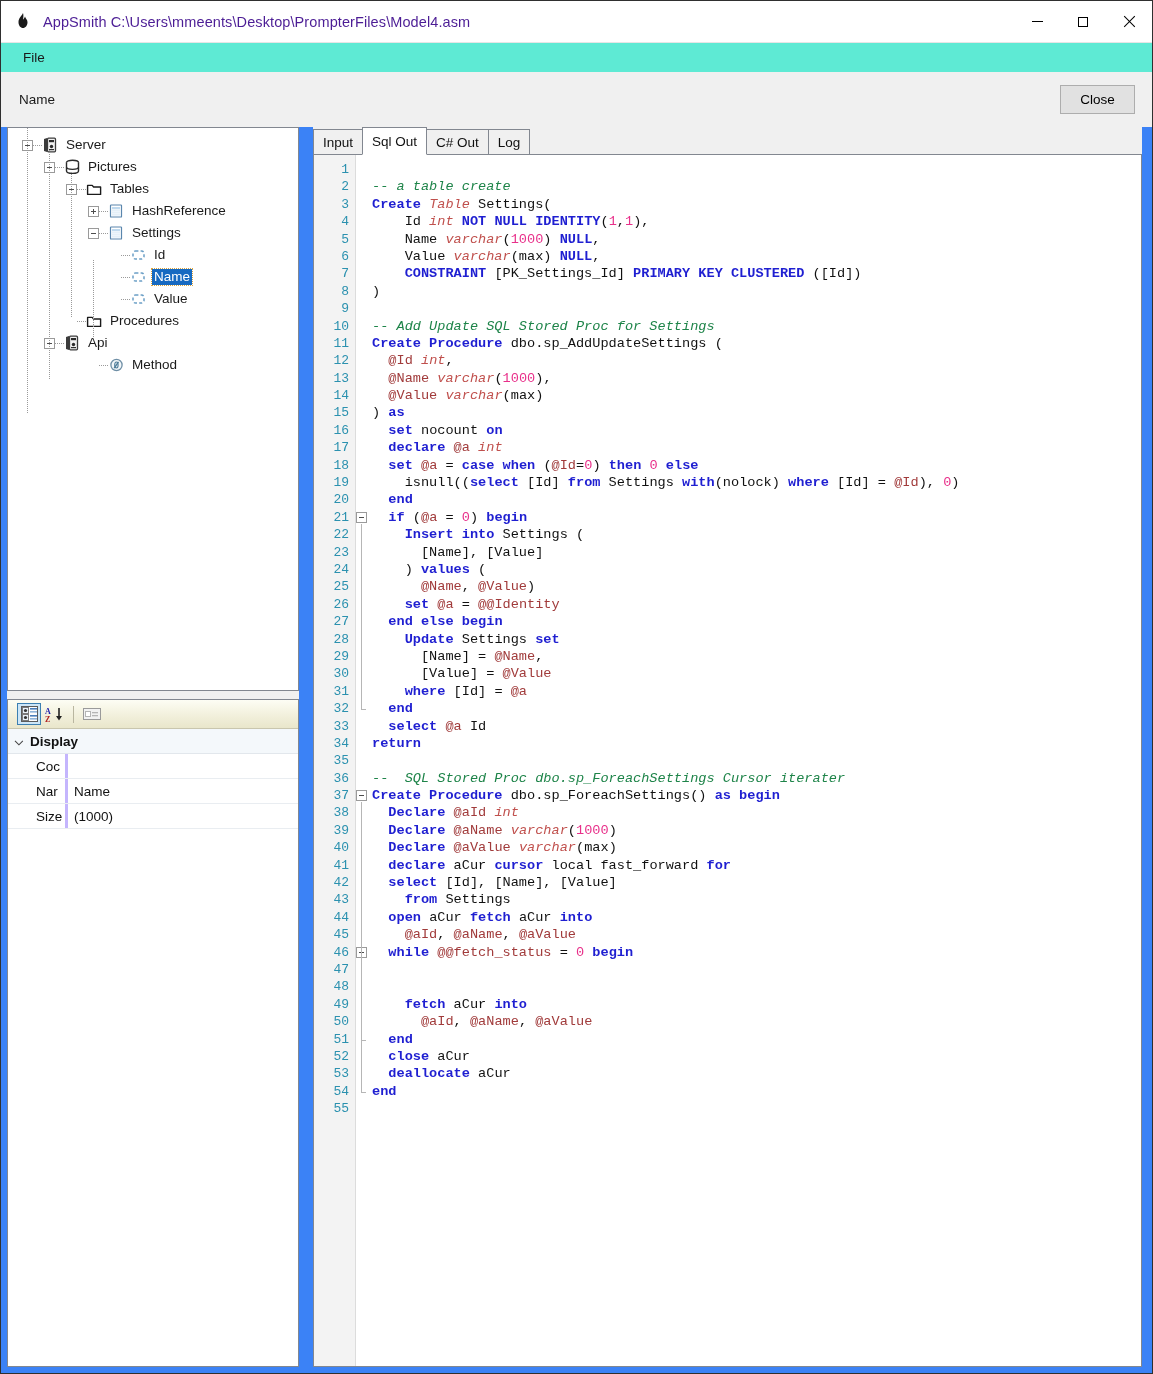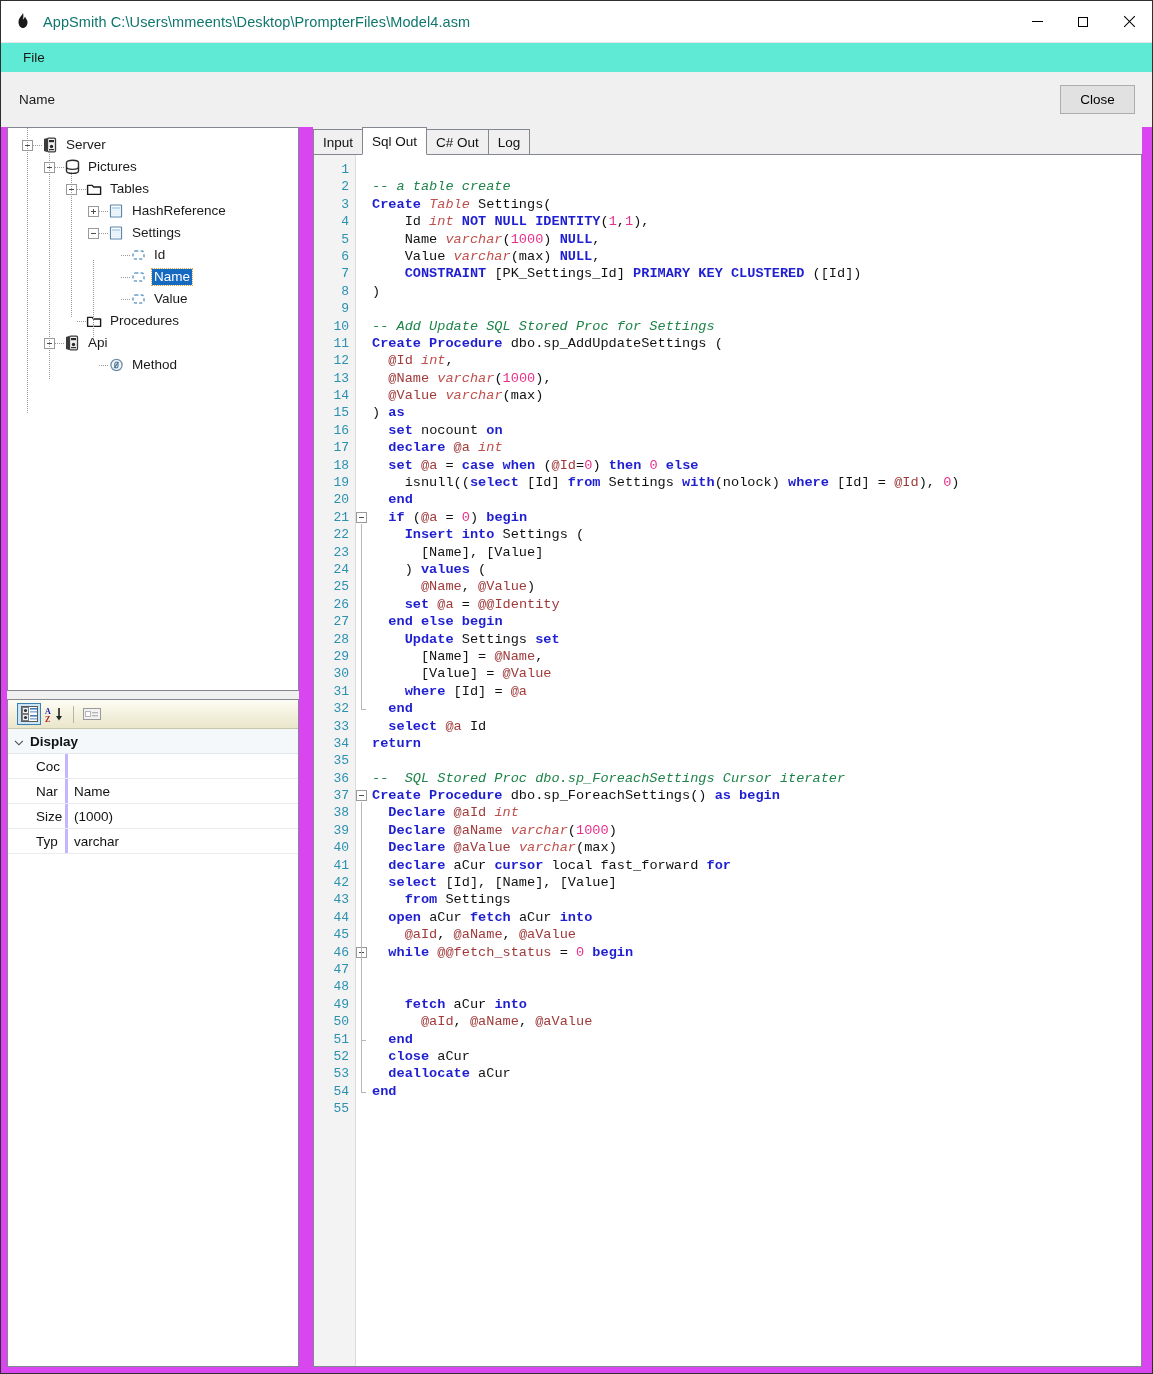--- a/index.html
+++ b/index.html
@@ -23,21 +23,21 @@
     display:flex;align-items:center;
     flex:0 0 auto;
     position:relative;
   }
   .title-icon{
     width:22px;height:22px;margin-left:11px;margin-right:9px;
     position:relative;flex:0 0 auto;
   }
   .title-icon svg{display:block;}
   .title-text{
-    font-size:14.5px;color:#0f766e;letter-spacing:.1px;white-space:nowrap;
+    font-size:14.5px;color:#4c1d95;letter-spacing:.1px;white-space:nowrap;
   }
   .win-btns{position:absolute;right:0;top:0;height:41px;display:flex;}
   .win-btn{
     width:46px;height:41px;display:flex;align-items:center;justify-content:center;
     background:#ffffff;
   }
   .glyph-min{width:11px;height:1px;background:#000;}
   .glyph-max{width:10px;height:10px;border:1px solid #000;box-sizing:border-box;}
   .glyph-close{position:relative;width:12px;height:12px;}
   .glyph-close:before,.glyph-close:after{
@@ -67,21 +67,21 @@
     width:75px;height:29px;
     background:#e1e1e1;border:1px solid #adadad;
     font-family:"Liberation Sans", sans-serif;font-size:13.5px;color:#000;
     display:flex;align-items:center;justify-content:center;
     box-sizing:border-box;cursor:default;
   }
 
   
   .body{
     flex:1 1 auto;display:flex;min-height:0;padding:0 4px 6px 0;
-    background:#d946ef;
+    background:#3b82f6;
   }
   .left-col{
     width:292px;flex:0 0 auto;display:flex;flex-direction:column;
     margin-left:6px;
   }
   .tree-panel{
     flex:0 0 auto;height:564px;
     background:#ffffff;border:1px solid #828790;
     box-sizing:border-box;overflow:hidden;position:relative;
   }
@@ -446,24 +446,20 @@
               <div class="k">Coc</div>
               <div class="v"></div>
             </div>
             <div class="pg-row">
               <div class="k">Nar</div>
               <div class="v">Name</div>
             </div>
             <div class="pg-row">
               <div class="k">Size</div>
               <div class="v">(1000)</div>
-            </div>
-            <div class="pg-row">
-              <div class="k">Typ</div>
-              <div class="v">varchar</div>
             </div>
           </div>
       </div>
     </div>
 
     <div class="right-col">
       <div class="tabstrip" id="tabstrip">
           <div class="tab">Input</div>
           <div class="tab active">Sql Out</div>
           <div class="tab">C# Out</div>

